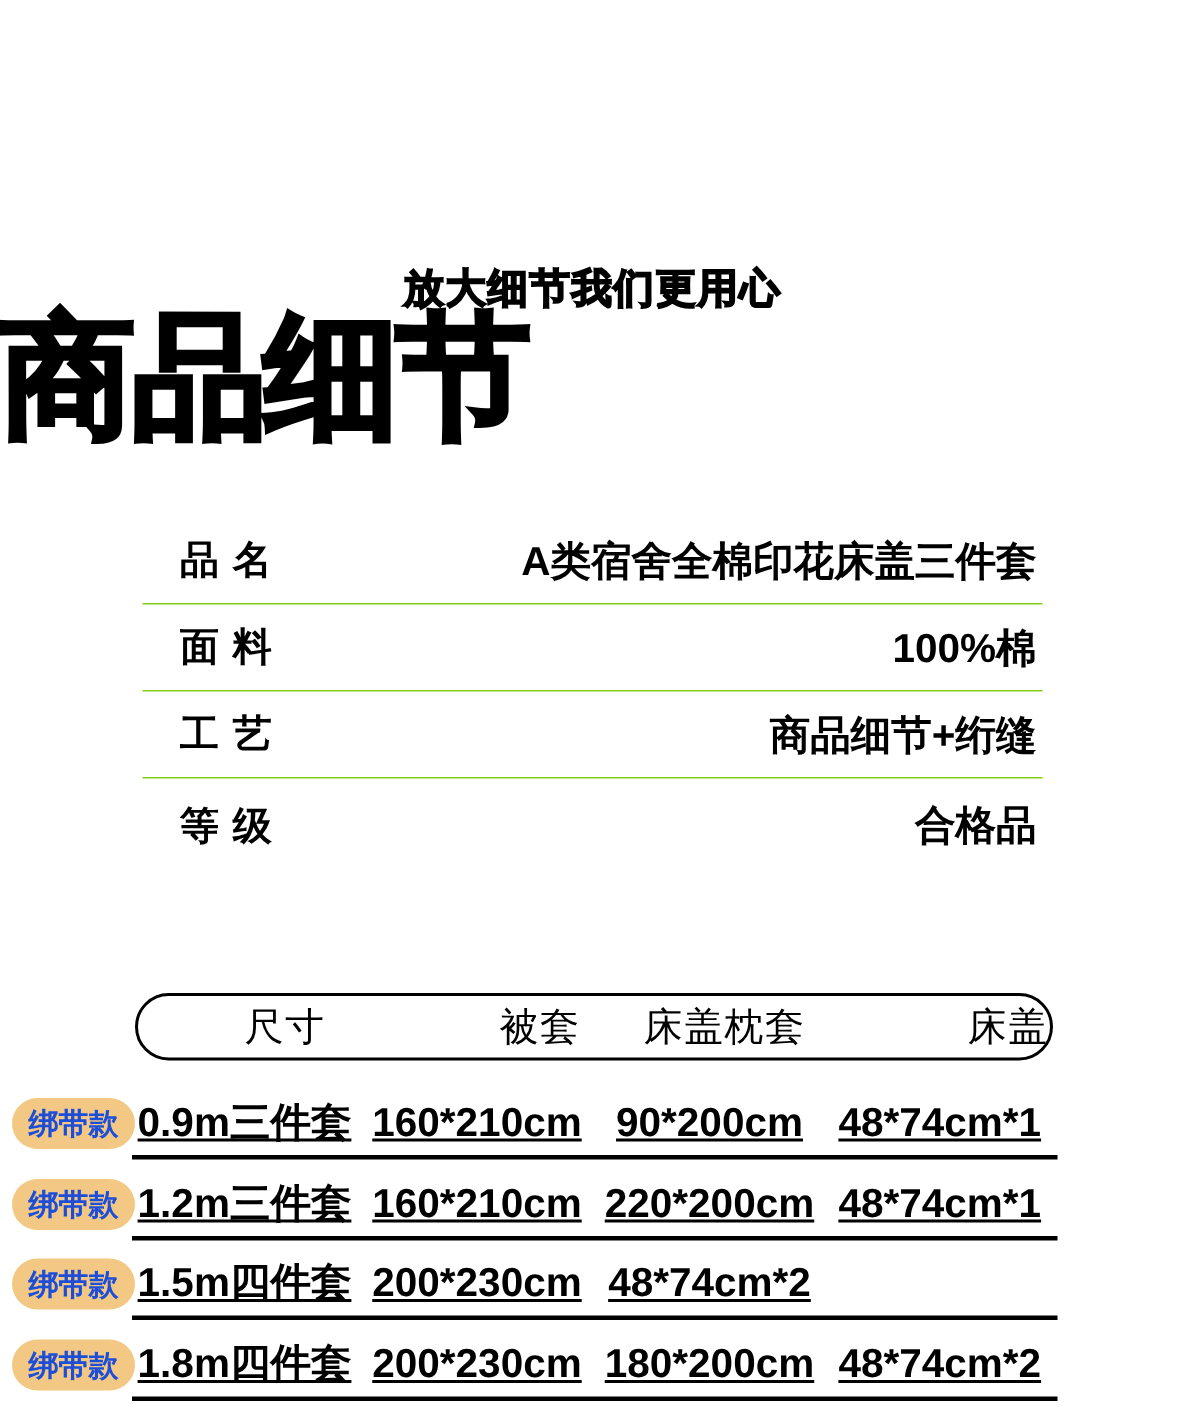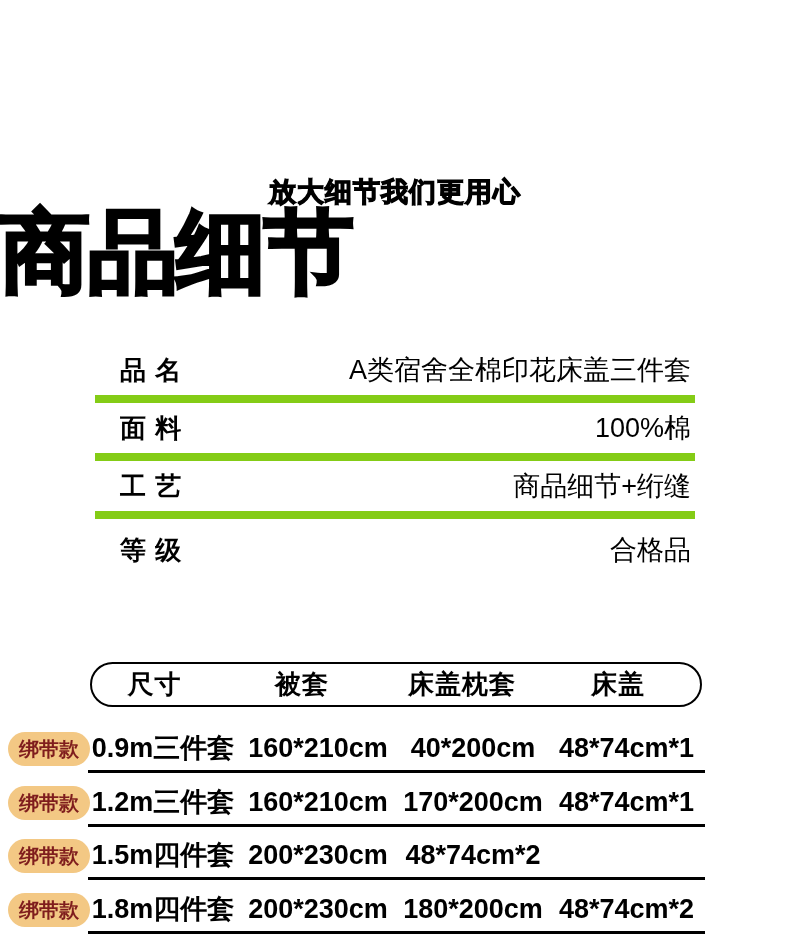--- a/index.html
+++ b/index.html
@@ -41,54 +41,54 @@
   .spec-table {
     position: absolute;
     left: 95px; top: 345px;
     width: 600px;
   }
   .spec-row {
     height: 58px;
     display: flex;
     justify-content: space-between;
     align-items: center;
-    border-bottom: 8px solid #84cc16;
+    border-bottom: 1px solid #84cc16;
   }
   .spec-row:last-child { border-bottom: none; height: 62px; }
   .spec-label {
     padding-left: 25px;
     font-size: 26px;
     font-weight: 700;
     white-space: pre;
     letter-spacing: 1px;
   }
   .spec-value {
     padding-right: 4px;
     font-size: 27px;
-    font-weight: 400;
+    font-weight: 700;
     text-align: right;
     margin-left: 40px;
   }
 
   
   .size-header {
     position: absolute;
     left: 90px; top: 662px;
     width: 612px; height: 45px;
     border: 2.5px solid #000;
     border-radius: 23px;
     background: #fff;
     display: grid;
     grid-template-columns: 125px 170px 150px 162px;
     align-items: center;
   }
   .size-header .hcell {
-    text-align: center;
+    text-align: right;
     font-size: 26px;
-    font-weight: 700;
+    font-weight: 400;
     letter-spacing: 1px;
   }
 
   
   .size-row {
     position: absolute;
     left: 0;
     width: 790px;
     height: 47px;
   }
@@ -96,30 +96,31 @@
     position: absolute;
     left: 8px; top: 6px;
     width: 82px; height: 34px;
     border-radius: 17px;
     background: #F3C884;
     display: flex;
     align-items: center;
     justify-content: center;
     font-size: 20px;
     font-weight: 700;
-    color: #7f1d1d;
+    color: #1d4ed8;
   }
   .size-row .row-content {
     position: absolute;
     left: 88px; top: 0;
     width: 617px; height: 47px;
     border-bottom: 3px solid #000;
     display: grid;
     grid-template-columns: 150px 160px 150px 157px;
     align-items: center;
+    text-decoration: underline;
   }
   .size-row .cell {
     text-align: center;
     font-size: 27px;
     font-weight: 600;
     white-space: nowrap;
   }
   .row-1 { top: 726px; }
   .row-2 { top: 780px; }
   .row-3 { top: 833px; }
@@ -157,31 +158,31 @@
     <span class="hcell">被套</span>
     <span class="hcell">床盖枕套</span>
     <span class="hcell">床盖</span>
   </div>
 
   <div class="size-row row-1">
     <span class="badge">绑带款</span>
     <div class="row-content">
       <span class="cell">0.9m三件套</span>
       <span class="cell">160*210cm</span>
-      <span class="cell">40*200cm</span>
+      <span class="cell">90*200cm</span>
       <span class="cell">48*74cm*1</span>
     </div>
   </div>
 
   <div class="size-row row-2">
     <span class="badge">绑带款</span>
     <div class="row-content">
       <span class="cell">1.2m三件套</span>
       <span class="cell">160*210cm</span>
-      <span class="cell">170*200cm</span>
+      <span class="cell">220*200cm</span>
       <span class="cell">48*74cm*1</span>
     </div>
   </div>
 
   <div class="size-row row-3">
     <span class="badge">绑带款</span>
     <div class="row-content">
       <span class="cell">1.5m四件套</span>
       <span class="cell">200*230cm</span>
       <span class="cell">48*74cm*2</span>

